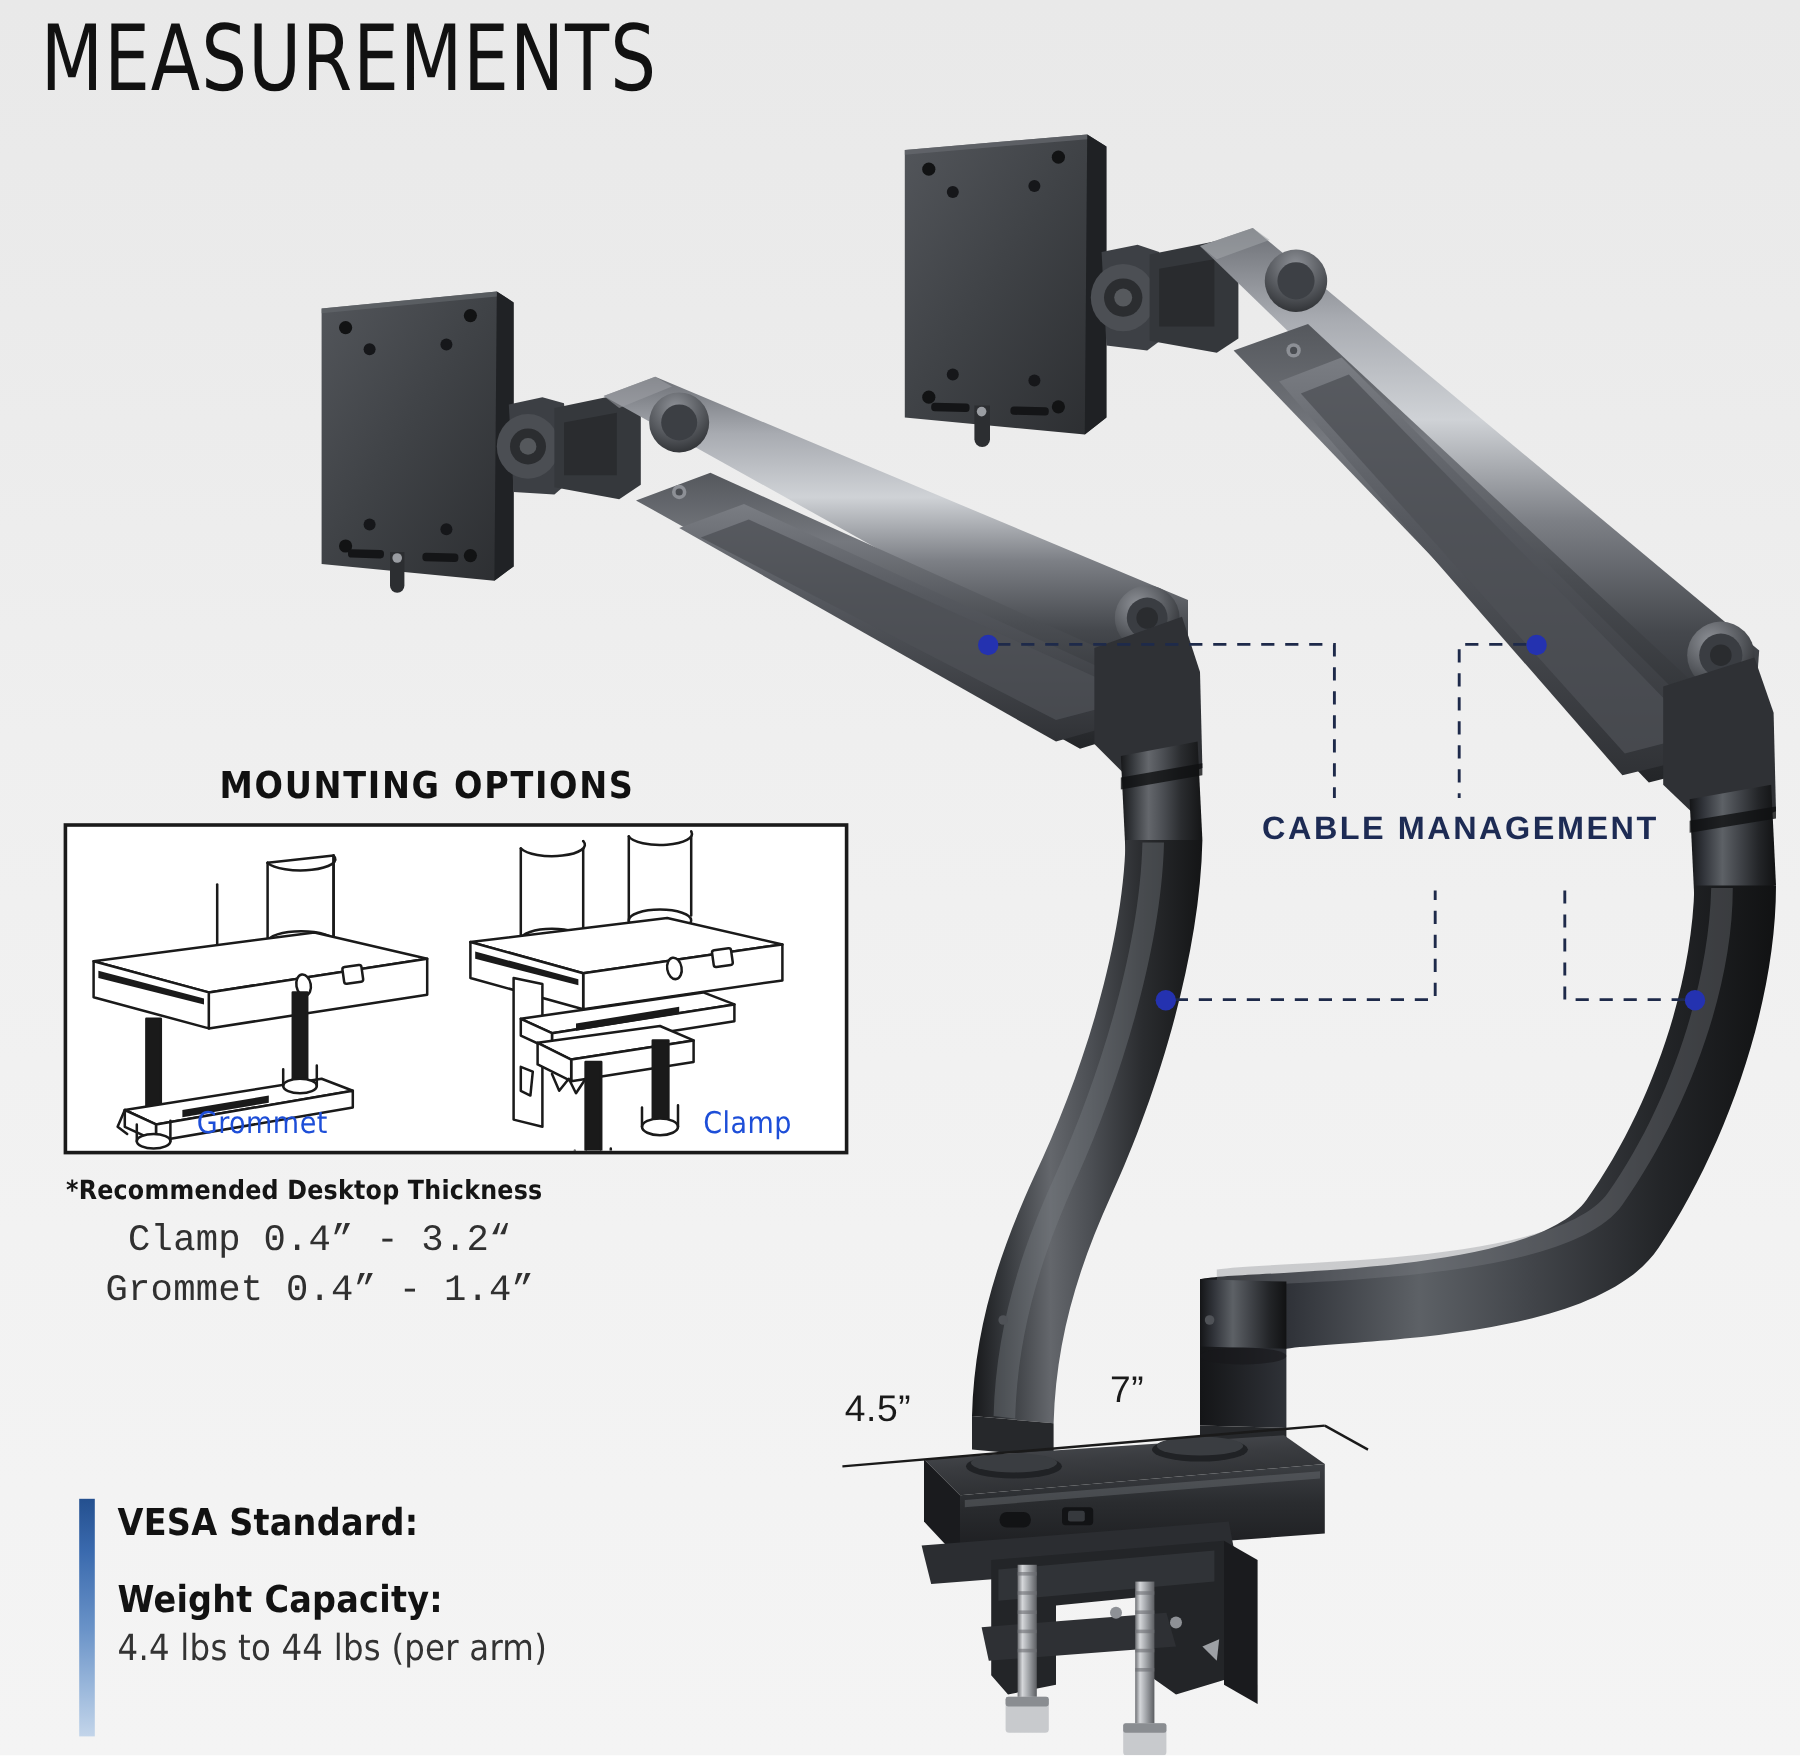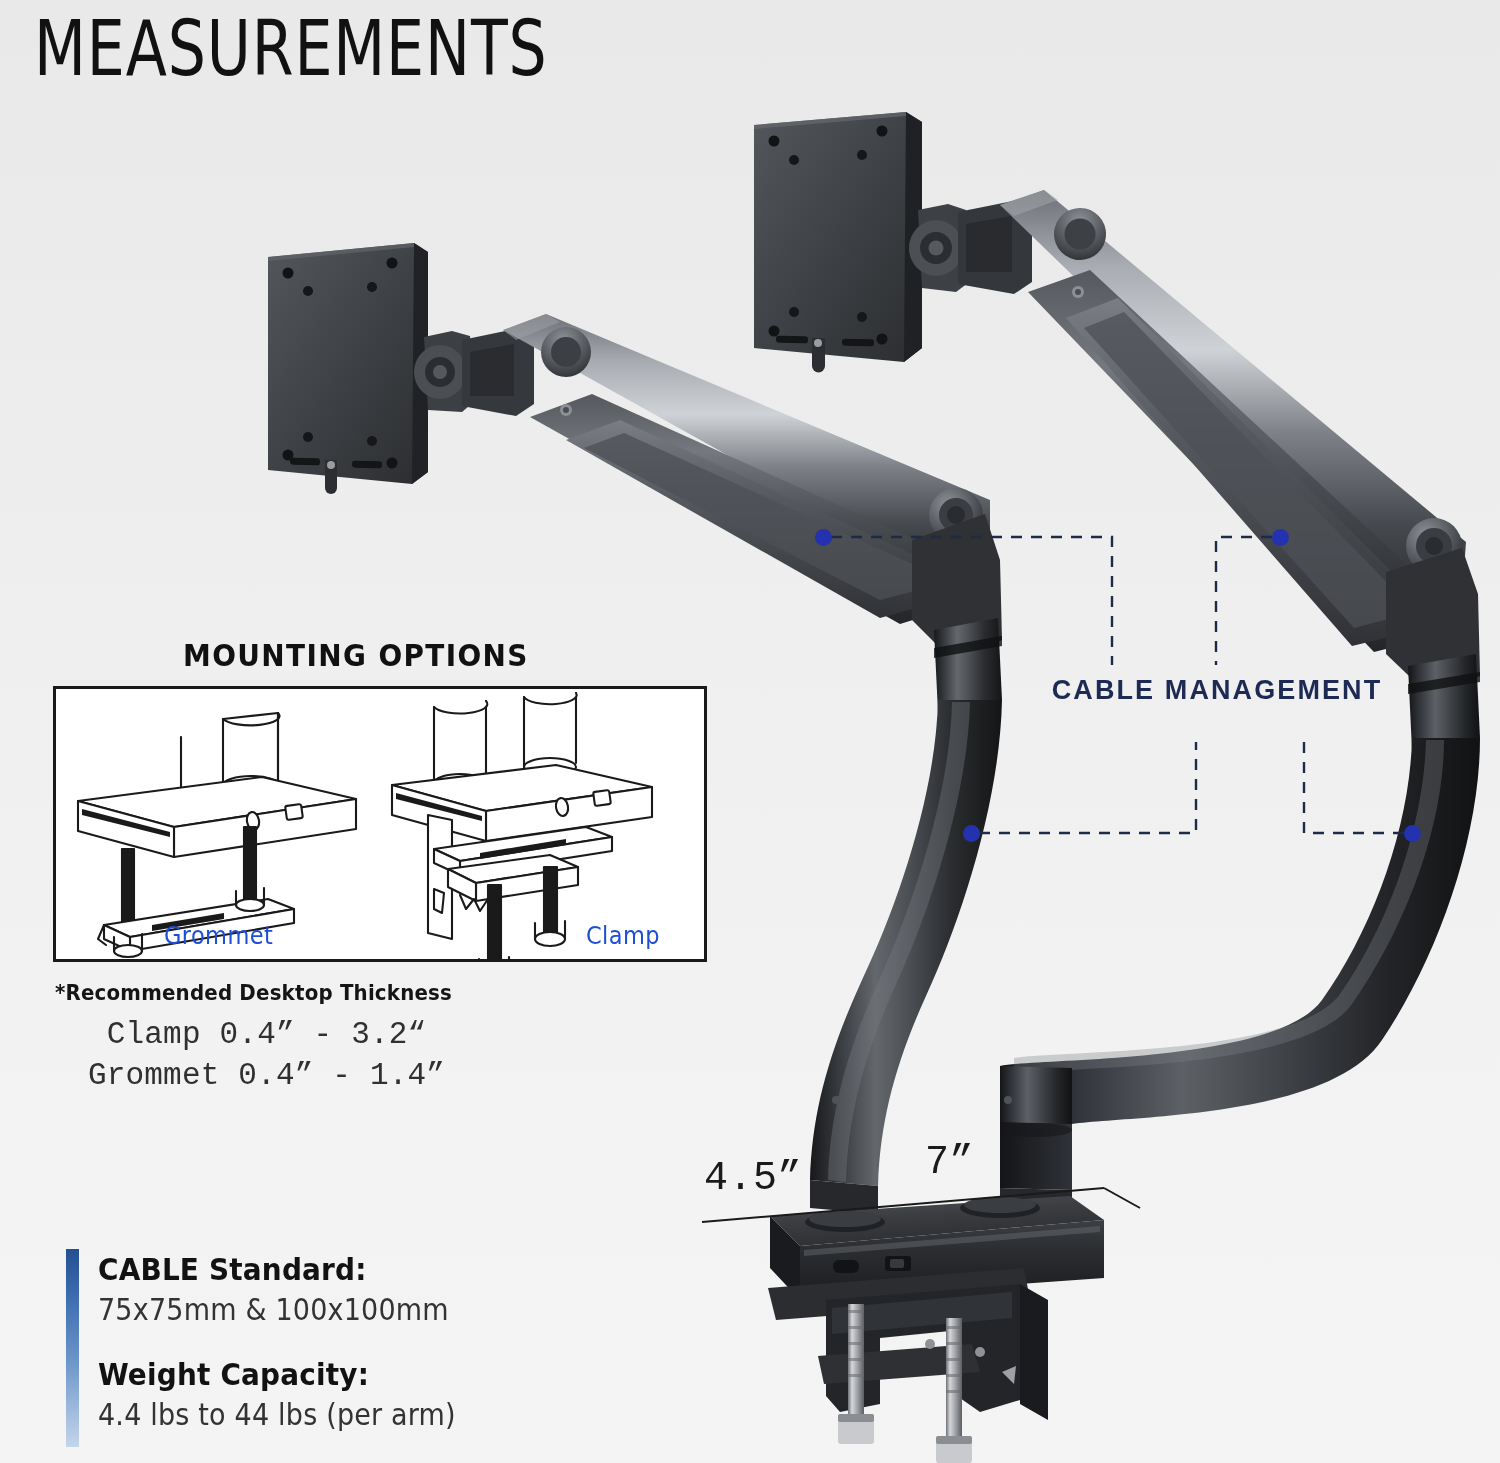--- a/index.html
+++ b/index.html
@@ -61,22 +61,22 @@
     position: absolute;
     width: 17px;
     height: 17px;
     border-radius: 50%;
     background: #2432b0;
   }
   
   .dim-label {
     position: absolute;
     color: #1a1a1a;
-    font-size: 40px;
-    font-family: Liberation Mono, monospace;
+    font-size: 31px;
+    font-family: Liberation Sans, sans-serif;
     letter-spacing: 0.5px;
     white-space: nowrap;
   }
   
   #mounting-title {
     position: absolute;
     left: 183px;
     top: 637px;
     font-size: 31px;
     font-weight: 700;
@@ -525,22 +525,21 @@
 
   <div id="thickness">
     <div class="hdr">*Recommended Desktop Thickness</div>
     <div class="sub">Clamp 0.4” - 3.2“</div>
     <div class="sub">Grommet 0.4” - 1.4”</div>
   </div>
 
   <div id="specs">
     <div id="specs-bar"></div>
     <div class="spec-group">
-      <div class="spec-title">CABLE Standard:</div>
-      <div class="spec-value">75x75mm &amp; 100x100mm</div>
+      <div class="spec-title">VESA Standard:</div>
     </div>
     <div class="spec-gap"></div>
     <div class="spec-group">
       <div class="spec-title">Weight Capacity:</div>
       <div class="spec-value">4.4 lbs to 44 lbs (per arm)</div>
     </div>
   </div>
 
 </div>
 

